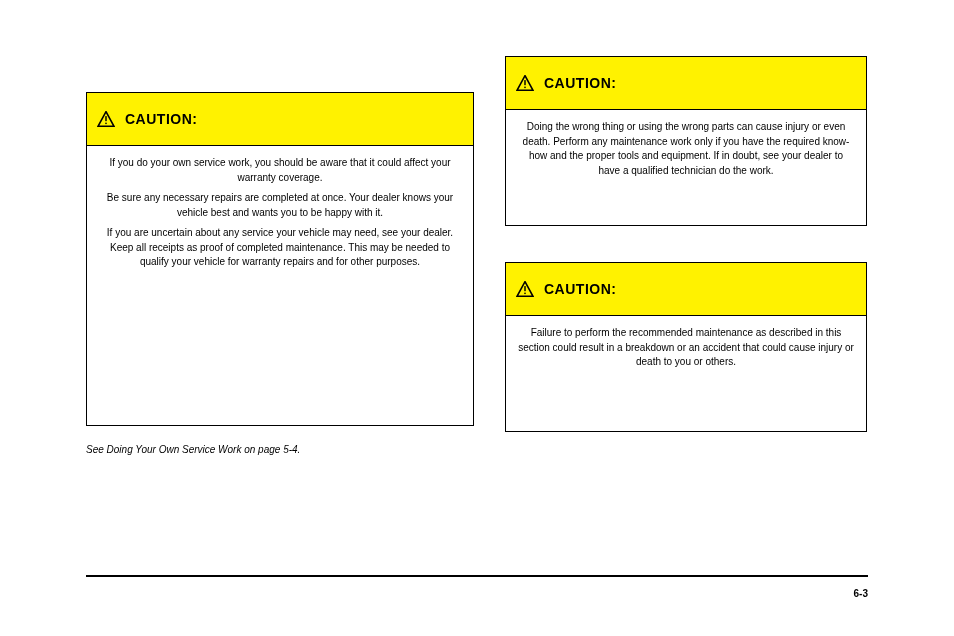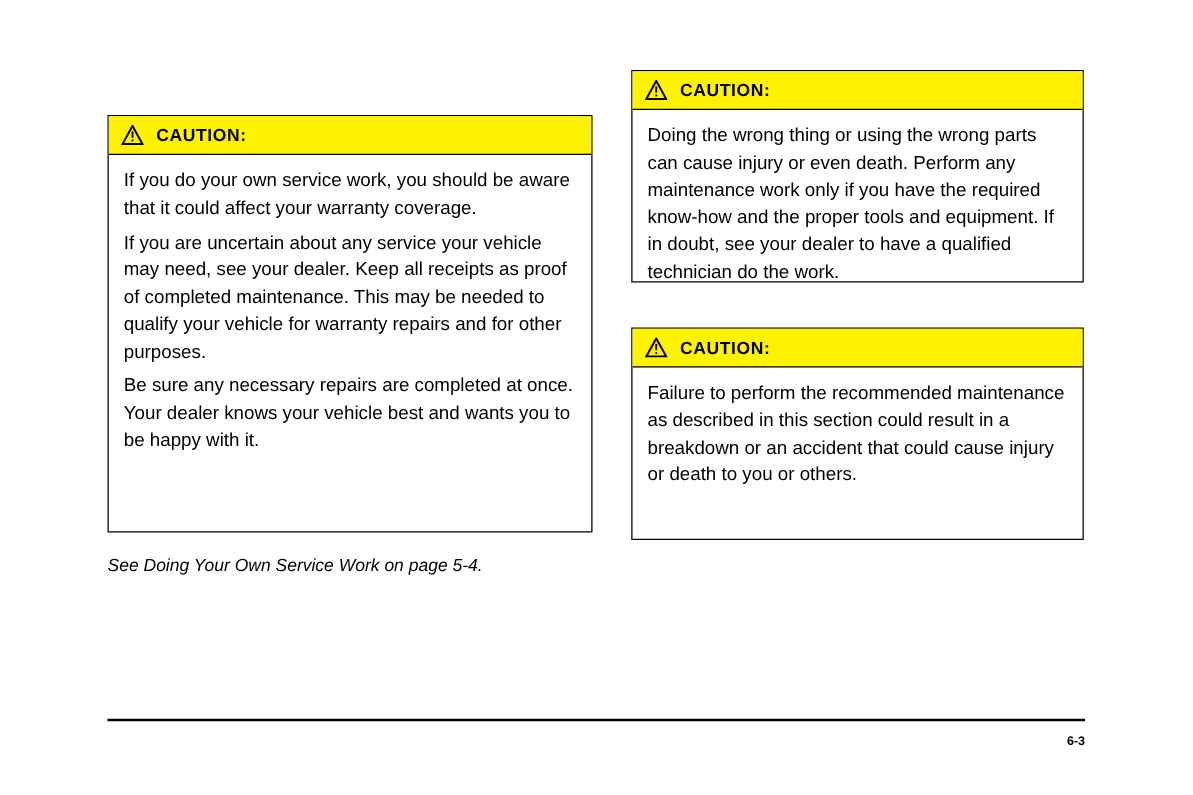--- a/index.html
+++ b/index.html
@@ -19,43 +19,44 @@
   .caution-box {
     position: absolute;
     border: 1.5px solid #000;
     background: #fff;
   }
   .caution-header {
     background: #fff200;
     border-bottom: 1.5px solid #000;
     display: flex;
     align-items: center;
-    padding: 7px 10px;
+    padding: 18px 10px;
     gap: 10px;
   }
   .caution-icon {
     width: 18px;
     height: 16px;
     flex-shrink: 0;
   }
   .caution-title {
     font-weight: bold;
     font-size: 14px;
     letter-spacing: 0.5px;
   }
   .caution-body {
     padding: 10px 12px;
-    font-size: 15px;
+    font-size: 10px;
     line-height: 1.45;
+    text-align: center;
   }
   .caution-body p { margin-bottom: 6px; }
   .caution-body p:last-child { margin-bottom: 0; }
   .italic-line {
     position: absolute;
-    font-size: 14px;
+    font-size: 10px;
     font-style: italic;
   }
   .page-rule {
     position: absolute;
     left: 86px;
     right: 86px;
     border-top: 2px solid #000;
     height: 0;
   }
   .page-number {
@@ -84,22 +85,22 @@
     <div class="caution-header">
       <svg class="caution-icon" viewBox="0 0 24 22">
         <path d="M12 1 L23 21 L1 21 Z" fill="none" stroke="#000" stroke-width="2.2"></path>
         <rect x="11" y="7" width="2" height="7" fill="#000"></rect>
         <rect x="11" y="16" width="2" height="2" fill="#000"></rect>
       </svg>
       <span class="caution-title">CAUTION:</span>
     </div>
     <div class="caution-body">
       <p>If you do your own service work, you should be aware that it could affect your warranty coverage.</p>
+      <p>Be sure any necessary repairs are completed at once. Your dealer knows your vehicle best and wants you to be happy with it.</p>
       <p>If you are uncertain about any service your vehicle may need, see your dealer. Keep all receipts as proof of completed maintenance. This may be needed to qualify your vehicle for warranty repairs and for other purposes.</p>
-      <p>Be sure any necessary repairs are completed at once. Your dealer knows your vehicle best and wants you to be happy with it.</p>
     </div>
   </div>
 
   <div id="box2" class="caution-box">
     <div class="caution-header">
       <svg class="caution-icon" viewBox="0 0 24 22">
         <path d="M12 1 L23 21 L1 21 Z" fill="none" stroke="#000" stroke-width="2.2"></path>
         <rect x="11" y="7" width="2" height="7" fill="#000"></rect>
         <rect x="11" y="16" width="2" height="2" fill="#000"></rect>
       </svg>

